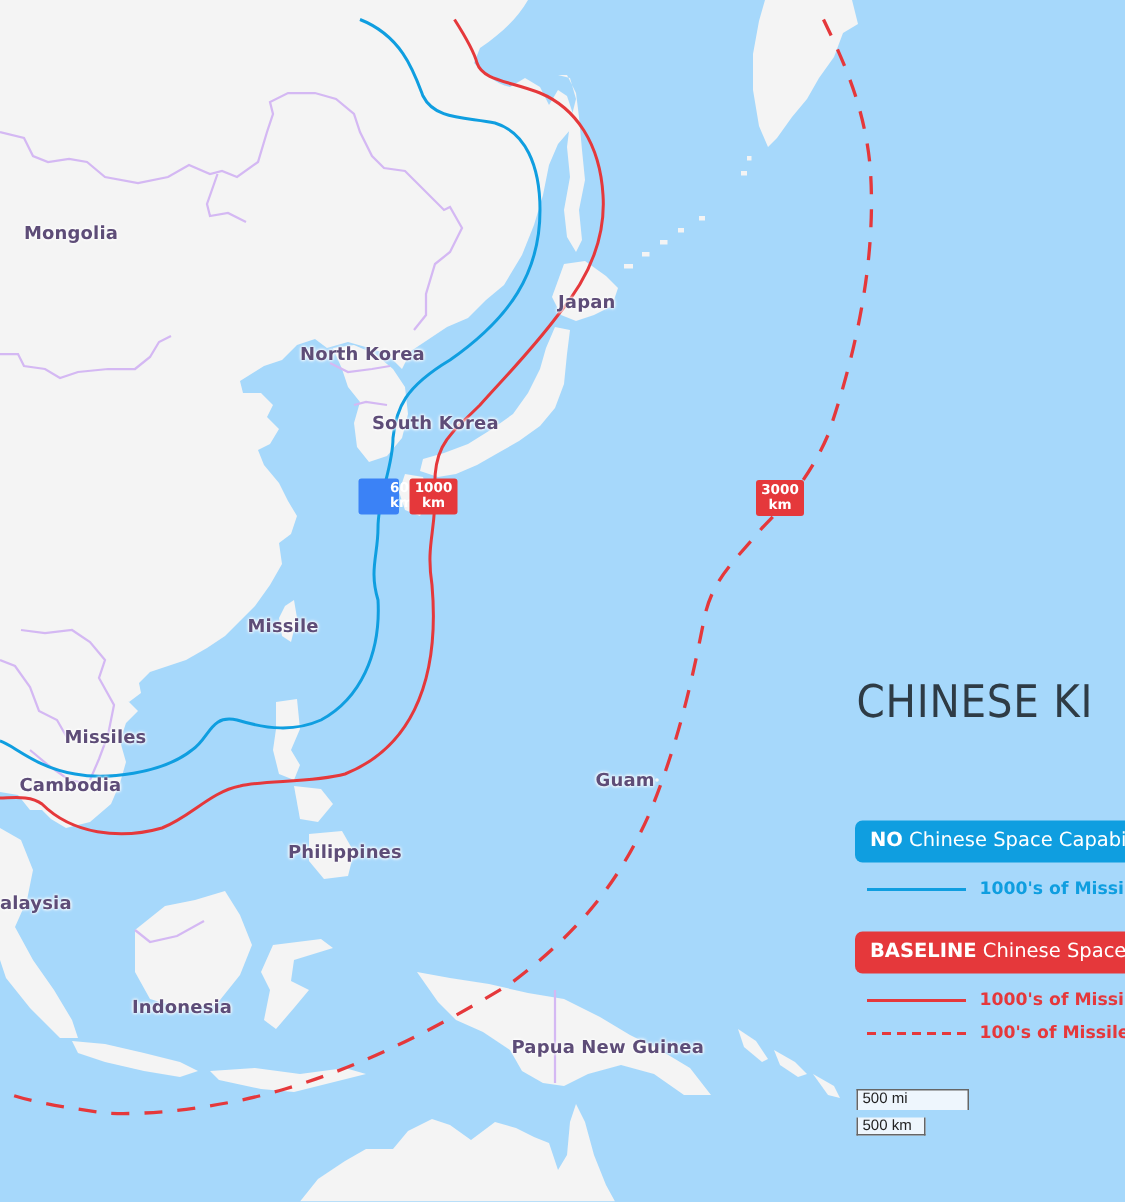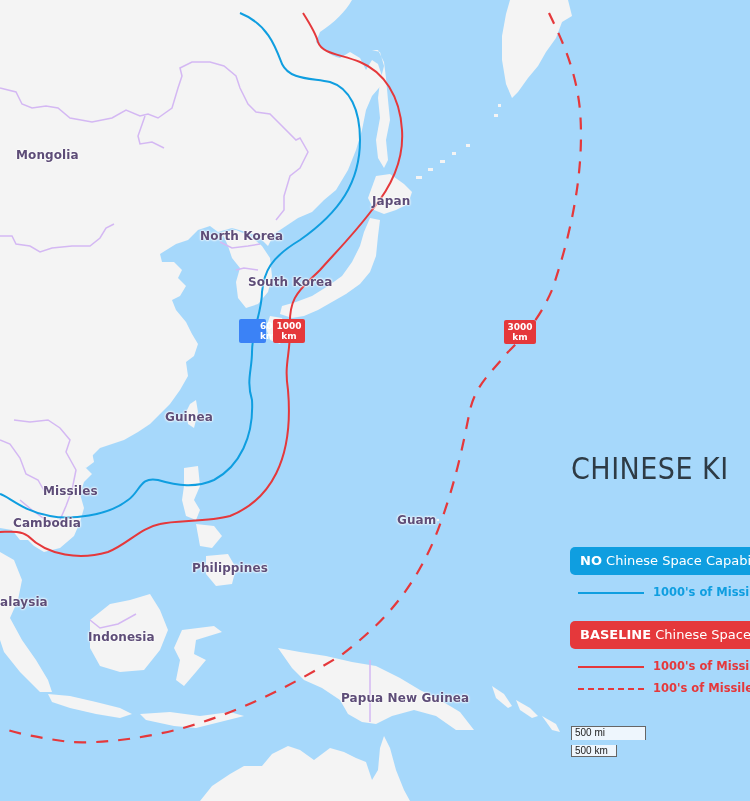--- a/index.html
+++ b/index.html
@@ -104,26 +104,26 @@
 
   <path fill="none" stroke="#e5383b" stroke-width="2.2" stroke-dasharray="12,10" d="M549,13 C562,40 576,70 580,110 C584,160 576,220 552,290 C540,318 524,336 508,352 C492,372 476,384 470,410 C462,450 454,490 434,540 C414,586 388,620 340,656 C300,680 250,708 190,726 C150,738 100,744 70,742 C40,738 20,734 8,730"></path>
 
   <circle cx="438" cy="520" r="1.2" fill="#f4f4f4"></circle>
 </svg>
 
 <div class="lbl" style="left:16px;top:148px;">Mongolia</div>
 <div class="lbl" style="left:200px;top:229px;">North Korea</div>
 <div class="lbl" style="left:212px;top:275px;margin-left:36px;">South Korea</div>
 <div class="lbl" style="left:372px;top:194px;">Japan</div>
-<div class="lbl" style="left:165px;top:410px;">Guinea</div>
+<div class="lbl" style="left:165px;top:410px;">Missile</div>
 <div class="lbl" style="left:43px;top:484px;">Missiles</div>
 <div class="lbl" style="left:13px;top:516px;">Cambodia</div>
 <div class="lbl" style="left:192px;top:561px;">Philippines</div>
 <div class="lbl" style="left:0px;top:595px;">alaysia</div>
-<div class="lbl" style="left:88px;top:630px;">Indonesia</div>
+<div class="lbl" style="left:88px;top:664px;">Indonesia</div>
 <div class="lbl" style="left:397px;top:513px;">Guam</div>
 <div class="lbl" style="left:341px;top:691px;">Papua New Guinea</div>
 
 <div class="tag blue" style="left:239px;top:319px;">
   <span>600</span>
   <span>km</span>
 </div>
 <div class="tag red wide" style="left:273px;top:319px;">
   <span>1000</span>
   <span>km</span>

